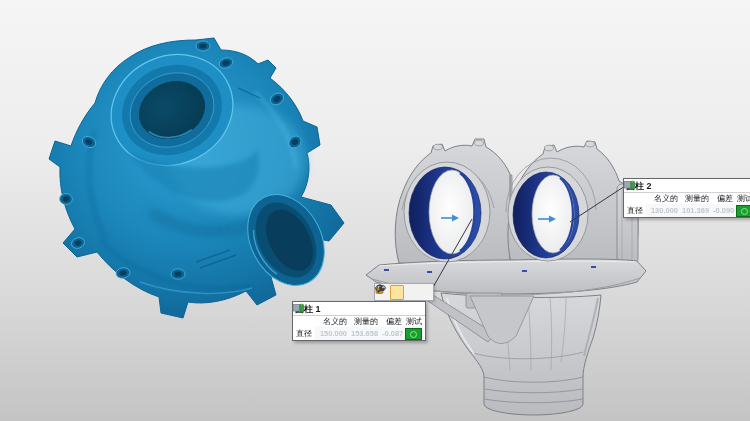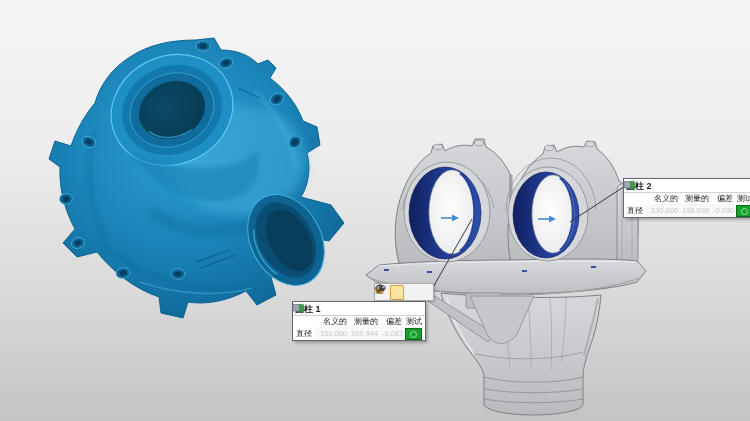--- a/index.html
+++ b/index.html
@@ -24,21 +24,21 @@
   }
   .c-grid{display:grid;grid-template-columns:22px 34px 31px 24px 19px;}
   .c-cell{
     height:11px;line-height:11px;text-align:right;padding:0 2px;
     white-space:nowrap;overflow:hidden;
   }
   .c-cell.hdr{color:#16161a;}
   .c-cell.rowlab{text-align:left;padding-left:3px;height:13px;line-height:13px;}
   .c-cell.val{
     height:13px;line-height:13px;color:#c3c7cc;filter:blur(.6px);
-    font-size:7.5px;background:#f7f8f9;
+    font-size:7.5px;background:#f7f8f9;font-weight:bold;
   }
   .c-cell.test{height:13px;padding:0;background:#f7f8f9;}
   .pass-chip{
     margin:1px 1px 1px 1px;height:10px;border:1px solid #0c6b1c;
     background:#18a02c;display:flex;align-items:center;justify-content:center;
   }
   .pass-ring{width:5px;height:5px;border:1px solid #93e39b;border-radius:50%;}
 
   
   .mini-toolbar{
@@ -316,21 +316,21 @@
     <span>圆柱 1</span>
   </div>
   <div class="c-grid">
     <div class="c-cell hdr"></div>
     <div class="c-cell hdr">名义的</div>
     <div class="c-cell hdr">测量的</div>
     <div class="c-cell hdr">偏差</div>
     <div class="c-cell hdr">测试</div>
     <div class="c-cell rowlab">直径</div>
     <div class="c-cell val">150.000</div>
-    <div class="c-cell val">109.944</div>
+    <div class="c-cell val">153.658</div>
     <div class="c-cell val">-0.087</div>
     <div class="c-cell test">
       <div class="pass-chip">
             <div class="pass-ring"></div>
           </div>
     </div>
   </div>
 </div>
 
 <div class="callout" style="left:623px;top:178px;">
@@ -344,21 +344,21 @@
     <span>圆柱 2</span>
   </div>
   <div class="c-grid">
     <div class="c-cell hdr"></div>
     <div class="c-cell hdr">名义的</div>
     <div class="c-cell hdr">测量的</div>
     <div class="c-cell hdr">偏差</div>
     <div class="c-cell hdr">测试</div>
     <div class="c-cell rowlab">直径</div>
     <div class="c-cell val">130.000</div>
-    <div class="c-cell val">198.098</div>
+    <div class="c-cell val">101.369</div>
     <div class="c-cell val">-0.090</div>
     <div class="c-cell test">
       <div class="pass-chip">
             <div class="pass-ring"></div>
           </div>
     </div>
   </div>
 </div>
 
 </div>

